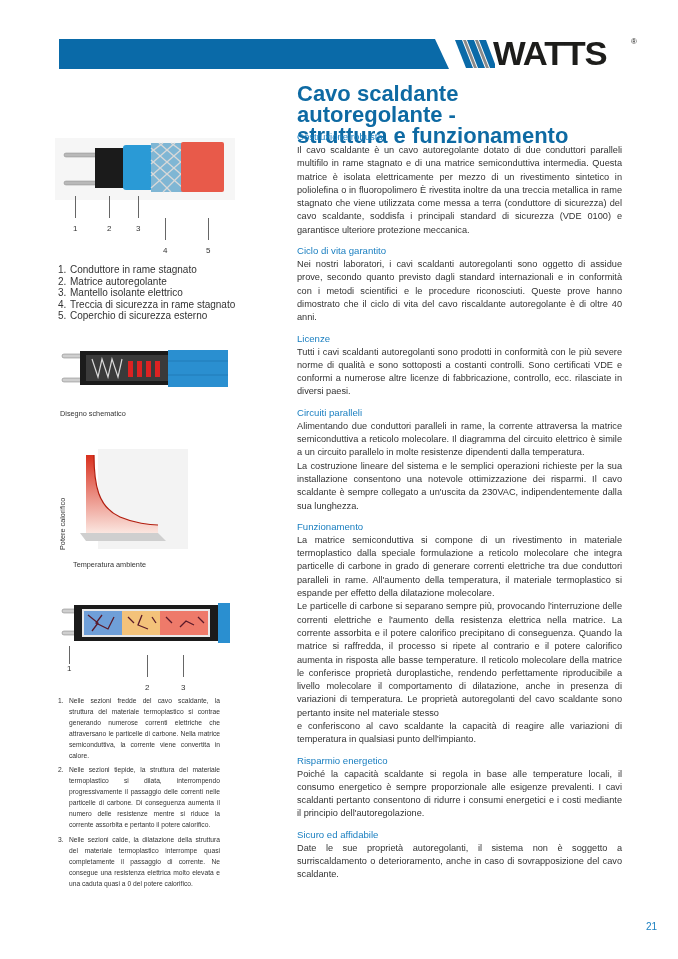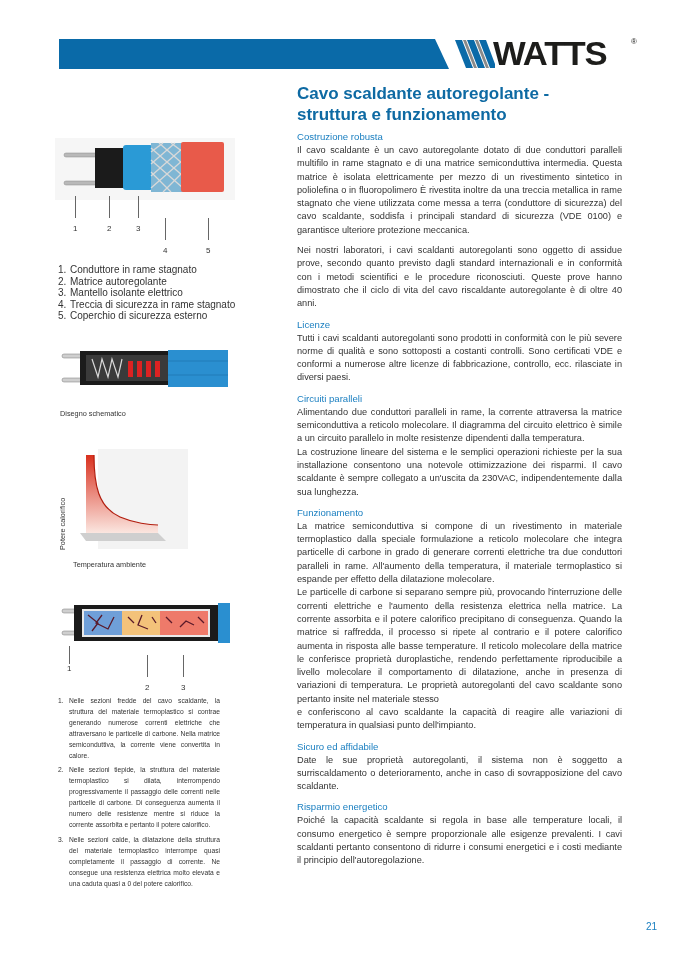--- a/index.html
+++ b/index.html
@@ -8,21 +8,21 @@
 
   
   .banner { position: absolute; left: 59px; top: 39px; width: 390px; height: 30px; background: #0a6aa8;
             clip-path: polygon(0 0, 376px 0, 390px 30px, 0 30px); }
   .logo { position: absolute; left: 455px; top: 37px; width: 185px; height: 34px; }
   .logo-text { position: absolute; left: 38px; top: -3px; font-family: "Liberation Sans", sans-serif; font-weight: bold;
                font-size: 34px; letter-spacing: -1px; color: #1d1d1b; transform: scaleX(1.02); transform-origin: left; }
   .logo-reg { position: absolute; left: 176px; top: 0px; font-size: 8px; color: #1d1d1b; }
 
   
-  .title { position: absolute; left: 297px; top: 83px; width: 300px; font-size: 17px; line-height: 21px; color: #0e6aa3; }
+  .title { position: absolute; left: 297px; top: 83px; width: 300px; font-size: 22px; line-height: 21px; color: #0e6aa3; }
 
   
   .content { position: absolute; left: 297px; top: 130px; width: 325px; }
   .section { margin-bottom: 7px; }
   .section h2 { font-size: 9.6px; font-weight: normal; color: #1a7fc0; line-height: 13px; margin-bottom: 1px; }
   .section p { font-size: 9.2px; line-height: 13.3px; text-align: justify; color: #333; }
 
   
   .fig { position: absolute; }
   .fig-caption { position: absolute; font-size: 7.3px; color: #333; }
@@ -58,44 +58,45 @@
   <span>Cavo scaldante autoregolante -</span><br>
   <span>struttura e funzionamento</span>
 </h1>
 
 <div class="content">
   <div class="section">
     <h2>Costruzione robusta</h2>
     <p>Il cavo scaldante è un cavo autoregolante dotato di due conduttori paralleli multifilo in rame stagnato e di una matrice semiconduttiva intermedia. Questa matrice è isolata elettricamente per mezzo di un rivestimento sintetico in poliolefina o in fluoropolimero È rivestita inoltre da una treccia metallica in rame stagnato che viene utilizzata come messa a terra (conduttore di sicurezza) del cavo scaldante, soddisfa i principali standard di sicurezza (VDE 0100) e garantisce ulteriore protezione meccanica.</p>
   </div>
   <div class="section">
+    <h2>Ciclo di vita garantito</h2>
     <p>Nei nostri laboratori, i cavi scaldanti autoregolanti sono oggetto di assidue prove, secondo quanto previsto dagli standard internazionali e in conformità con i metodi scientifici e le procedure riconosciuti. Queste prove hanno dimostrato che il ciclo di vita del cavo riscaldante autoregolante è di oltre 40 anni.</p>
   </div>
   <div class="section">
     <h2>Licenze</h2>
     <p>Tutti i cavi scaldanti autoregolanti sono prodotti in conformità con le più severe norme di qualità e sono sottoposti a costanti controlli. Sono certificati VDE e conformi a numerose altre licenze di fabbricazione, controllo, ecc. rilasciate in diversi paesi.</p>
   </div>
   <div class="section">
     <h2>Circuiti paralleli</h2>
     <p>Alimentando due conduttori paralleli in rame, la corrente attraversa la matrice semiconduttiva a reticolo molecolare. Il diagramma del circuito elettrico è simile a un circuito parallelo in molte resistenze dipendenti dalla temperatura.</p>
     <p>La costruzione lineare del sistema e le semplici operazioni richieste per la sua installazione consentono una notevole ottimizzazione dei risparmi. Il cavo scaldante è sempre collegato a un'uscita da 230VAC, indipendentemente dalla sua lunghezza.</p>
   </div>
   <div class="section">
     <h2>Funzionamento</h2>
     <p>La matrice semiconduttiva si compone di un rivestimento in materiale termoplastico dalla speciale formulazione a reticolo molecolare che integra particelle di carbone in grado di generare correnti elettriche tra due conduttori paralleli in rame. All'aumento della temperatura, il materiale termoplastico si espande per effetto della dilatazione molecolare.</p>
     <p>Le particelle di carbone si separano sempre più, provocando l'interruzione delle correnti elettriche e l'aumento della resistenza elettrica nella matrice. La corrente assorbita e il potere calorifico precipitano di conseguenza. Quando la matrice si raffredda, il processo si ripete al contrario e il potere calorifico aumenta in risposta alle basse temperature. Il reticolo molecolare della matrice le conferisce proprietà duroplastiche, rendendo perfettamente riproducibile a livello molecolare il comportamento di dilatazione, anche in presenza di variazioni di temperatura. Le proprietà autoregolanti del cavo scaldante sono pertanto insite nel materiale stesso</p>
     <p>e conferiscono al cavo scaldante la capacità di reagire alle variazioni di temperatura in qualsiasi punto dell'impianto.</p>
   </div>
   <div class="section">
+    <h2>Risparmio energetico</h2>
+    <p>Poiché la capacità scaldante si regola in base alle temperature locali, il consumo energetico è sempre proporzionale alle esigenze prevalenti. I cavi scaldanti pertanto consentono di ridurre i consumi energetici e i costi mediante il principio dell'autoregolazione.</p>
+  </div>
+  <div class="section">
     <h2>Sicuro ed affidabile</h2>
     <p>Date le sue proprietà autoregolanti, il sistema non è soggetto a surriscaldamento o deterioramento, anche in caso di sovrapposizione del cavo scaldante.</p>
-  </div>
-  <div class="section">
-    <h2>Risparmio energetico</h2>
-    <p>Poiché la capacità scaldante si regola in base alle temperature locali, il consumo energetico è sempre proporzionale alle esigenze prevalenti. I cavi scaldanti pertanto consentono di ridurre i consumi energetici e i costi mediante il principio dell'autoregolazione.</p>
   </div>
 </div>
 
 <div class="fig" style="left:55px;top:138px;width:180px;height:62px;">
   <svg width="180" height="62" viewBox="0 0 180 62">
     <rect x="0" y="0" width="180" height="62" fill="#f6f6f6"></rect>
 
     <rect x="9" y="15" width="35" height="4" rx="2" fill="#b9b9b9" stroke="#888" stroke-width="0.5"></rect>
     <rect x="9" y="43" width="35" height="4" rx="2" fill="#b9b9b9" stroke="#888" stroke-width="0.5"></rect>
 

